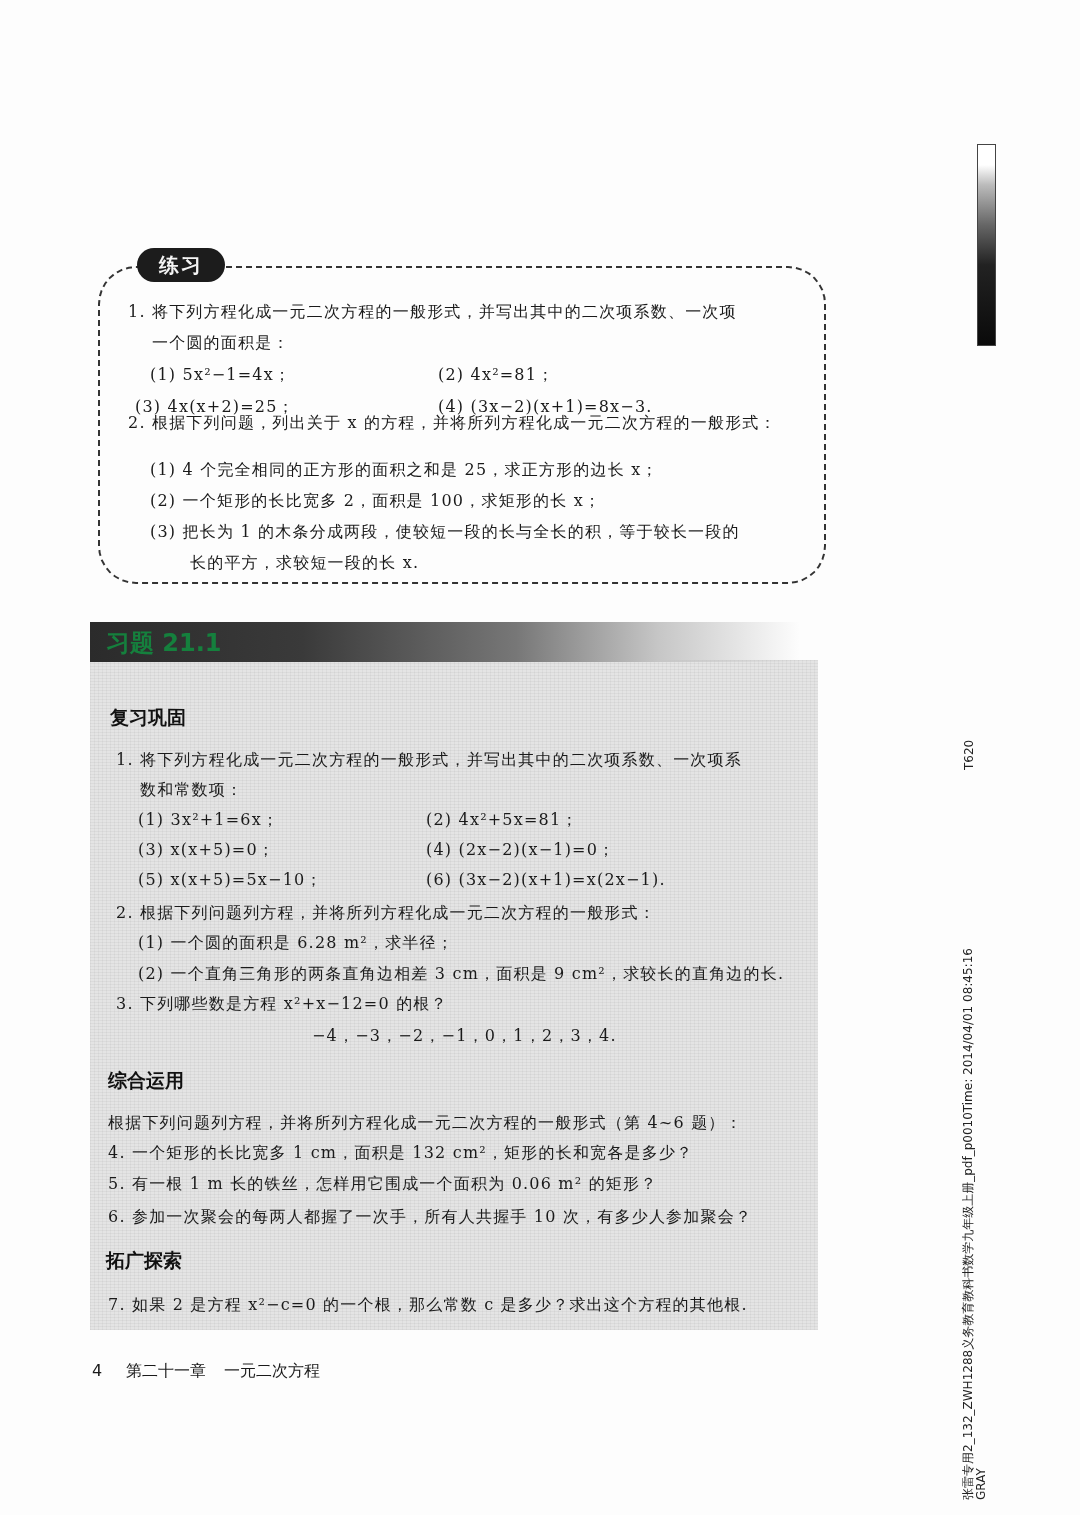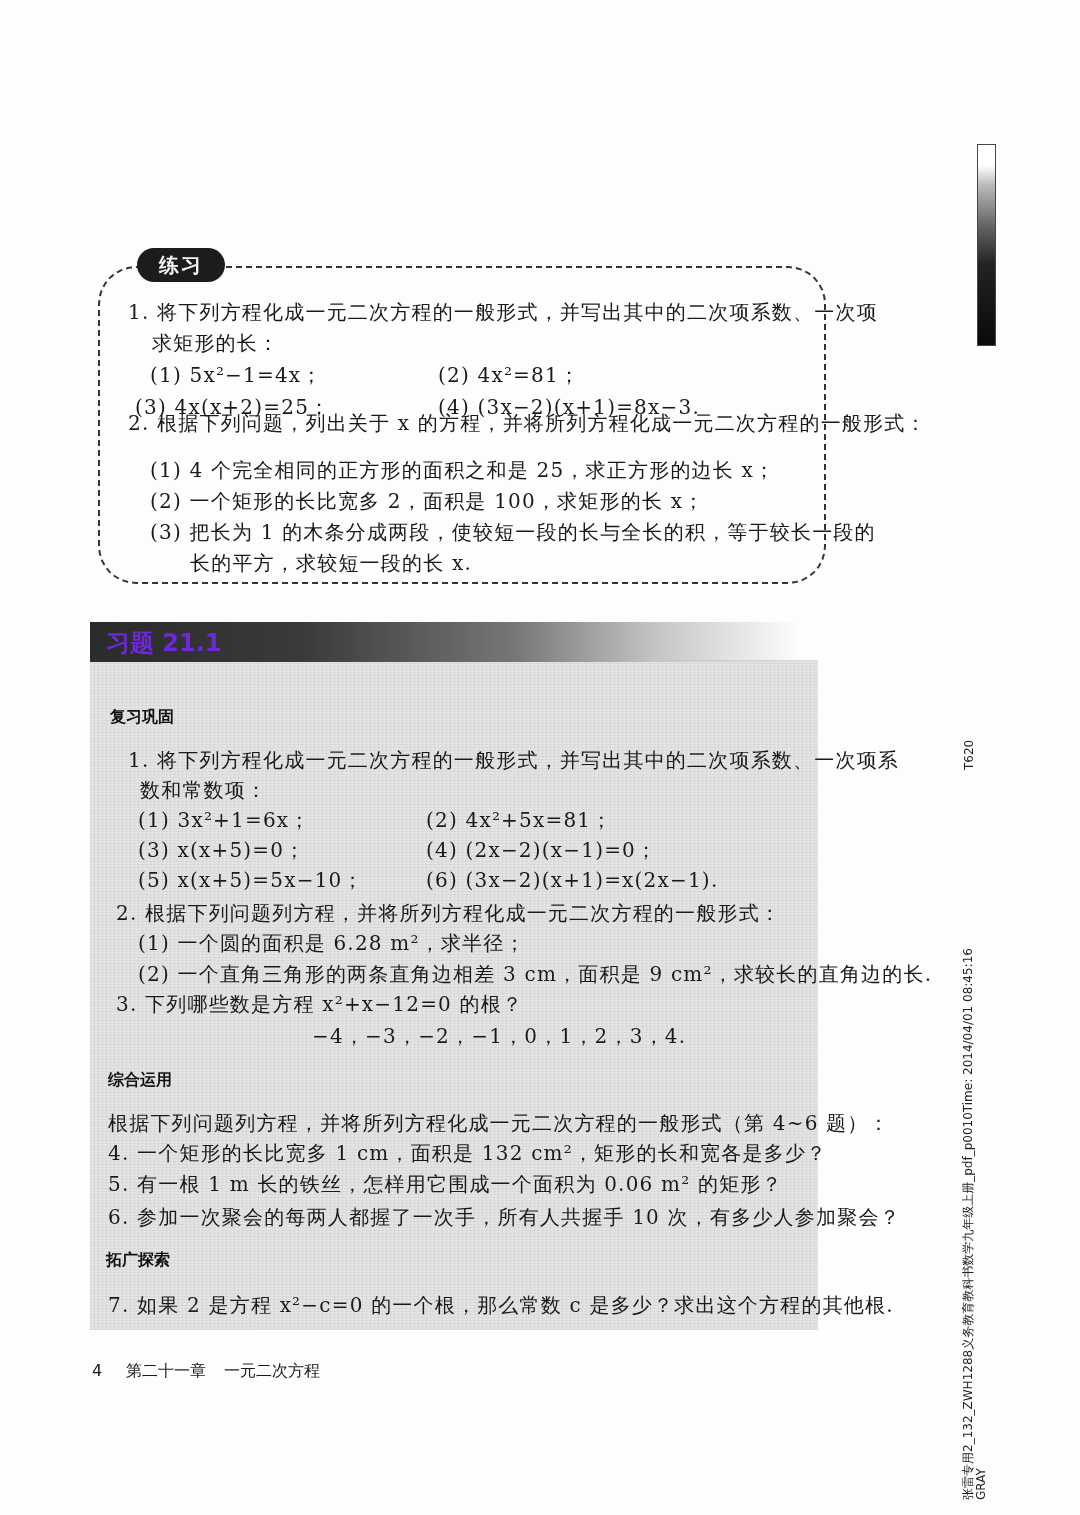--- a/index.html
+++ b/index.html
@@ -16,42 +16,42 @@
     position: absolute; left: 98px; top: 266px; width: 728px; height: 318px;
     border: 2px dashed #333; border-radius: 38px; box-sizing: border-box;
   }
   .practice-label {
     position: absolute; left: 137px; top: 248px; width: 88px; height: 34px;
     background: #1c1c1c; color: #f4f4f4; border-radius: 17px;
     font-family: "DejaVu Sans", "Liberation Sans", sans-serif;
     font-weight: bold; font-size: 20px; line-height: 34px; text-align: center;
     letter-spacing: 2px;
   }
-  .line { position: absolute; font-size: 20px; line-height: 22px; white-space: nowrap; letter-spacing: 1.2px; }
+  .line { position: absolute; font-size: 16px; line-height: 22px; white-space: nowrap; letter-spacing: 1.2px; }
 
   
   .ex-panel {
     position: absolute; left: 90px; top: 660px; width: 728px; height: 670px;
     background-color: #e4e4e4;
     background-image:
       repeating-linear-gradient(0deg, rgba(0,0,0,0.04) 0 1px, transparent 1px 3px),
       repeating-linear-gradient(90deg, rgba(0,0,0,0.035) 0 1px, transparent 1px 4px);
   }
   .ex-header {
     position: absolute; left: 90px; top: 622px; width: 710px; height: 40px;
     background: linear-gradient(90deg, #2b2b2b 0%, #3a3a3a 30%, #777 60%, #c6c6c6 80%, rgba(230,230,230,0) 100%);
   }
   .ex-title {
-    position: absolute; left: 106px; top: 626px; color: #6d28d9;
+    position: absolute; left: 106px; top: 626px; color: #15803d;
     font-family: "DejaVu Sans", "Liberation Sans", sans-serif; font-weight: bold;
     font-size: 24px; line-height: 34px;
   }
   .section-title {
     position: absolute; font-family: "DejaVu Sans", "Liberation Sans", sans-serif;
-    font-weight: bold; font-size: 16px; line-height: 26px; color: #111;
+    font-weight: bold; font-size: 19px; line-height: 26px; color: #111;
   }
 
   .footer {
     position: absolute; left: 92px; top: 1360px; font-size: 16px; line-height: 22px;
     font-family: "DejaVu Sans", "Liberation Sans", sans-serif; color: #1a1a1a;
   }
   .footer .num { display: inline-block; width: 34px; }
   .footer .chap { margin-right: 18px; }
 
   
@@ -77,38 +77,38 @@
 </style>
 </head>
 <body>
 
 <div class="page">
 
   <div class="practice-box"></div>
   <div class="practice-label">练习</div>
 
   <div class="line" style="left:128px; top:301px;">1. 将下列方程化成一元二次方程的一般形式，并写出其中的二次项系数、一次项</div>
-  <div class="line" style="left:152px; top:332px;">求矩形的长：</div>
+  <div class="line" style="left:152px; top:332px;">一个圆的面积是：</div>
   <div class="line" style="left:150px; top:364px;">(1) 5x²−1=4x；</div>
   <div class="line" style="left:438px; top:364px;">(2) 4x²=81；</div>
   <div class="line" style="left:135px; top:396px;">(3) 4x(x+2)=25；</div>
   <div class="line" style="left:438px; top:396px;">(4) (3x−2)(x+1)=8x−3.</div>
 
   <div class="line" style="left:128px; top:412px;">2. 根据下列问题，列出关于 x 的方程，并将所列方程化成一元二次方程的一般形式：</div>
   <div class="line" style="left:150px; top:459px;">(1) 4 个完全相同的正方形的面积之和是 25，求正方形的边长 x；</div>
   <div class="line" style="left:150px; top:490px;">(2) 一个矩形的长比宽多 2，面积是 100，求矩形的长 x；</div>
   <div class="line" style="left:150px; top:521px;">(3) 把长为 1 的木条分成两段，使较短一段的长与全长的积，等于较长一段的</div>
   <div class="line" style="left:190px; top:552px;">长的平方，求较短一段的长 x.</div>
 
   <div class="ex-panel"></div>
   <div class="ex-header"></div>
   <div class="ex-title">习题 21.1</div>
 
   <div class="section-title" style="left:110px; top:704px;">复习巩固</div>
-  <div class="line" style="left:116px; top:749px;margin-left:12px;">1. 将下列方程化成一元二次方程的一般形式，并写出其中的二次项系数、一次项系</div>
+  <div class="line" style="left:116px; top:749px;">1. 将下列方程化成一元二次方程的一般形式，并写出其中的二次项系数、一次项系</div>
   <div class="line" style="left:140px; top:779px;">数和常数项：</div>
   <div class="line" style="left:138px; top:809px;">(1) 3x²+1=6x；</div>
   <div class="line" style="left:426px; top:809px;">(2) 4x²+5x=81；</div>
   <div class="line" style="left:138px; top:839px;">(3) x(x+5)=0；</div>
   <div class="line" style="left:426px; top:839px;">(4) (2x−2)(x−1)=0；</div>
   <div class="line" style="left:138px; top:869px;">(5) x(x+5)=5x−10；</div>
   <div class="line" style="left:426px; top:869px;">(6) (3x−2)(x+1)=x(2x−1).</div>
 
   <div class="line" style="left:116px; top:902px;">2. 根据下列问题列方程，并将所列方程化成一元二次方程的一般形式：</div>
   <div class="line" style="left:138px; top:932px;">(1) 一个圆的面积是 6.28 m²，求半径；</div>

